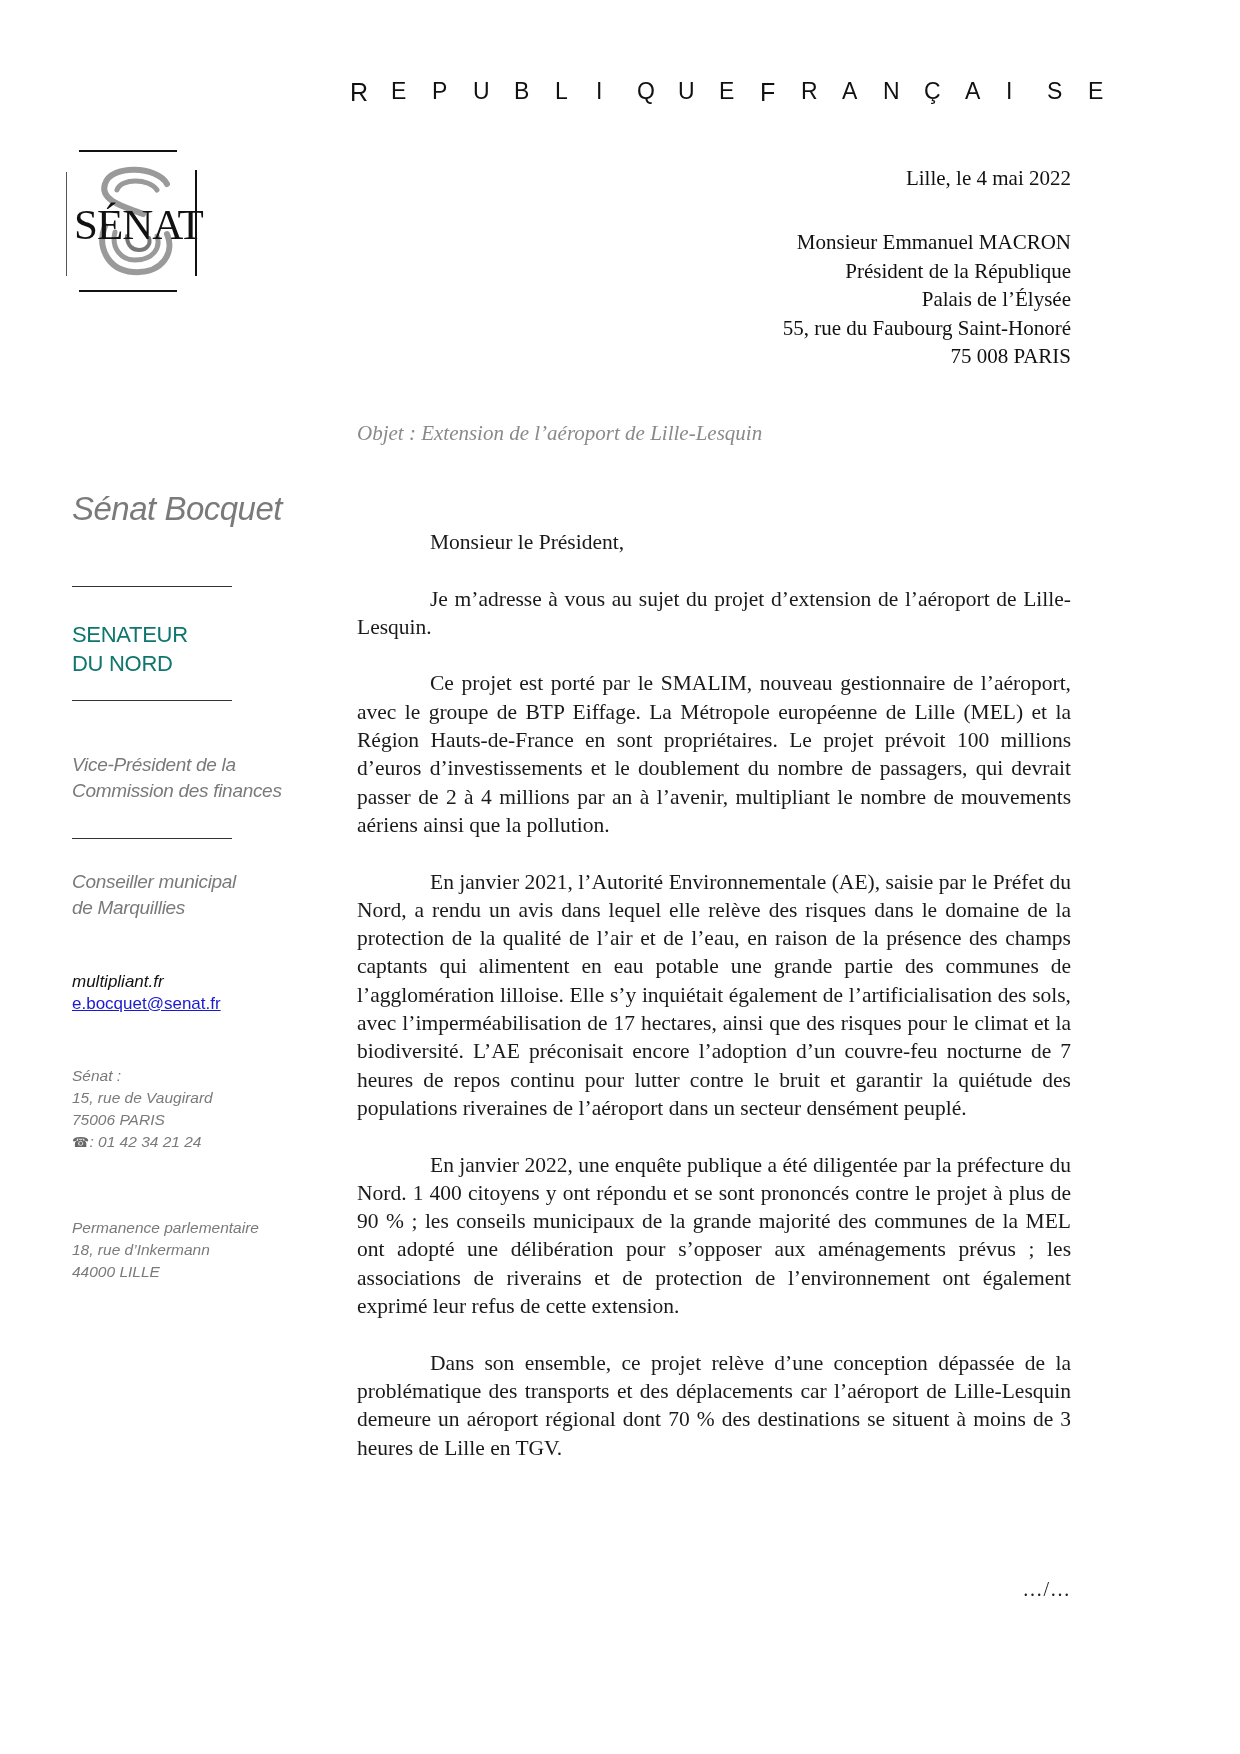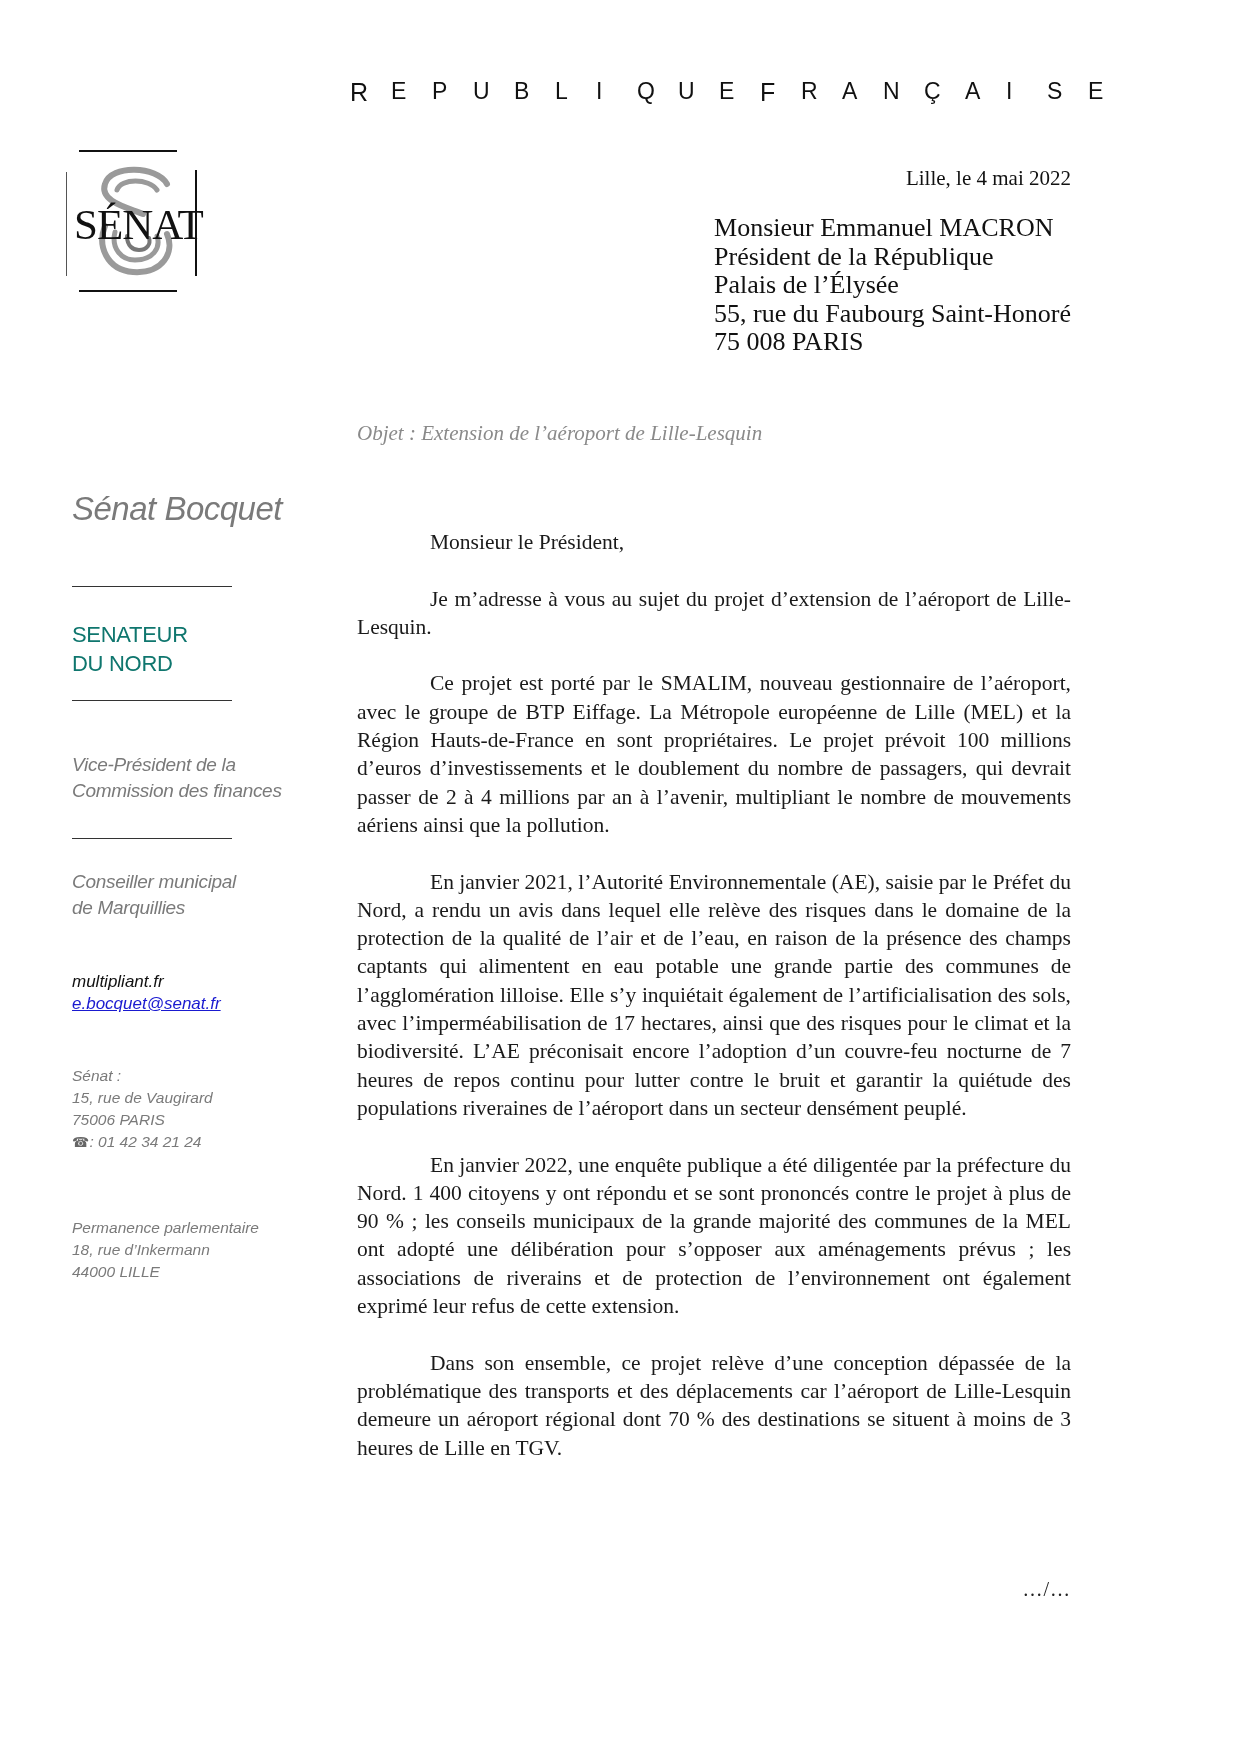--- a/index.html
+++ b/index.html
@@ -26,37 +26,37 @@
   .logo .side-left { position: absolute; left: 1px; top: 24px; width: 1px; height: 104px; background: #555; }
   .logo .side-right { position: absolute; right: 0; top: 22px; width: 2px; height: 106px; background: #111; }
   .logo svg { position: absolute; left: 6px; top: 14px; }
   .logo .word {
     position: absolute; left: 9px; top: 52px; font-family: "Liberation Serif", serif;
     font-size: 43px; color: #111; letter-spacing: -1px;
   }
 
   
   .date { position: absolute; right: 169px; top: 166px; font-size: 21px; color: #111; text-align: right; }
-  .recipient { position: absolute; right: 169px; top: 214px; font-size: 26px; color: #111; text-align: left; line-height: 28.5px; }
+  .recipient { position: absolute; right: 169px; top: 228px; font-size: 21px; color: #111; text-align: right; line-height: 28.5px; }
   .recipient div { white-space: nowrap; }
 
   
   .objet {
     position: absolute; left: 357px; top: 421px; font-family: "Liberation Serif", serif;
     font-style: italic; font-size: 21px; color: #8a8a8a; text-align: right;
   }
 
   
   .sidebar { position: absolute; left: 72px; top: 490px; width: 240px; color: #7a7a7a; }
   .sb-name { position: absolute; top: 0; font-size: 33px; font-style: italic; color: #7a7a7a; letter-spacing: -0.5px; white-space: nowrap; }
   .sb-rule { position: absolute; left: 0; width: 160px; height: 1px; background: #333; }
   .sb-title { position: absolute; font-size: 22px; line-height: 29px; color: #0f766e; letter-spacing: -0.3px; }
   .sb-role { position: absolute; font-size: 19px; line-height: 26px; font-style: italic; color: #7a7a7a; letter-spacing: -0.3px; white-space: nowrap; }
   .sb-web { position: absolute; font-size: 17px; line-height: 22px; font-style: italic; color: #111; }
-  .sb-mail { position: absolute; font-size: 17px; line-height: 22px; font-style: italic; color: #1a1ad0; text-decoration: underline; cursor: pointer; }
+  .sb-mail { position: absolute; font-size: 17px; line-height: 22px; color: #1a1ad0; text-decoration: underline; cursor: pointer; }
   .sb-addr { position: absolute; font-size: 15.5px; line-height: 22px; font-style: italic; color: #7a7a7a; white-space: nowrap; }
   .phone-glyph { display: inline-block; font-style: normal; font-size: 14px; color: #666; }
 
   
   .letter-body {
     position: absolute; left: 357px; top: 528px; width: 714px;
     font-family: "Liberation Serif", serif; font-size: 21.5px; color: #1a1a1a;
     line-height: 28.3px; text-align: justify;
   }
   .letter-body p { margin: 0 0 28.3px 0; text-indent: 73px; }

